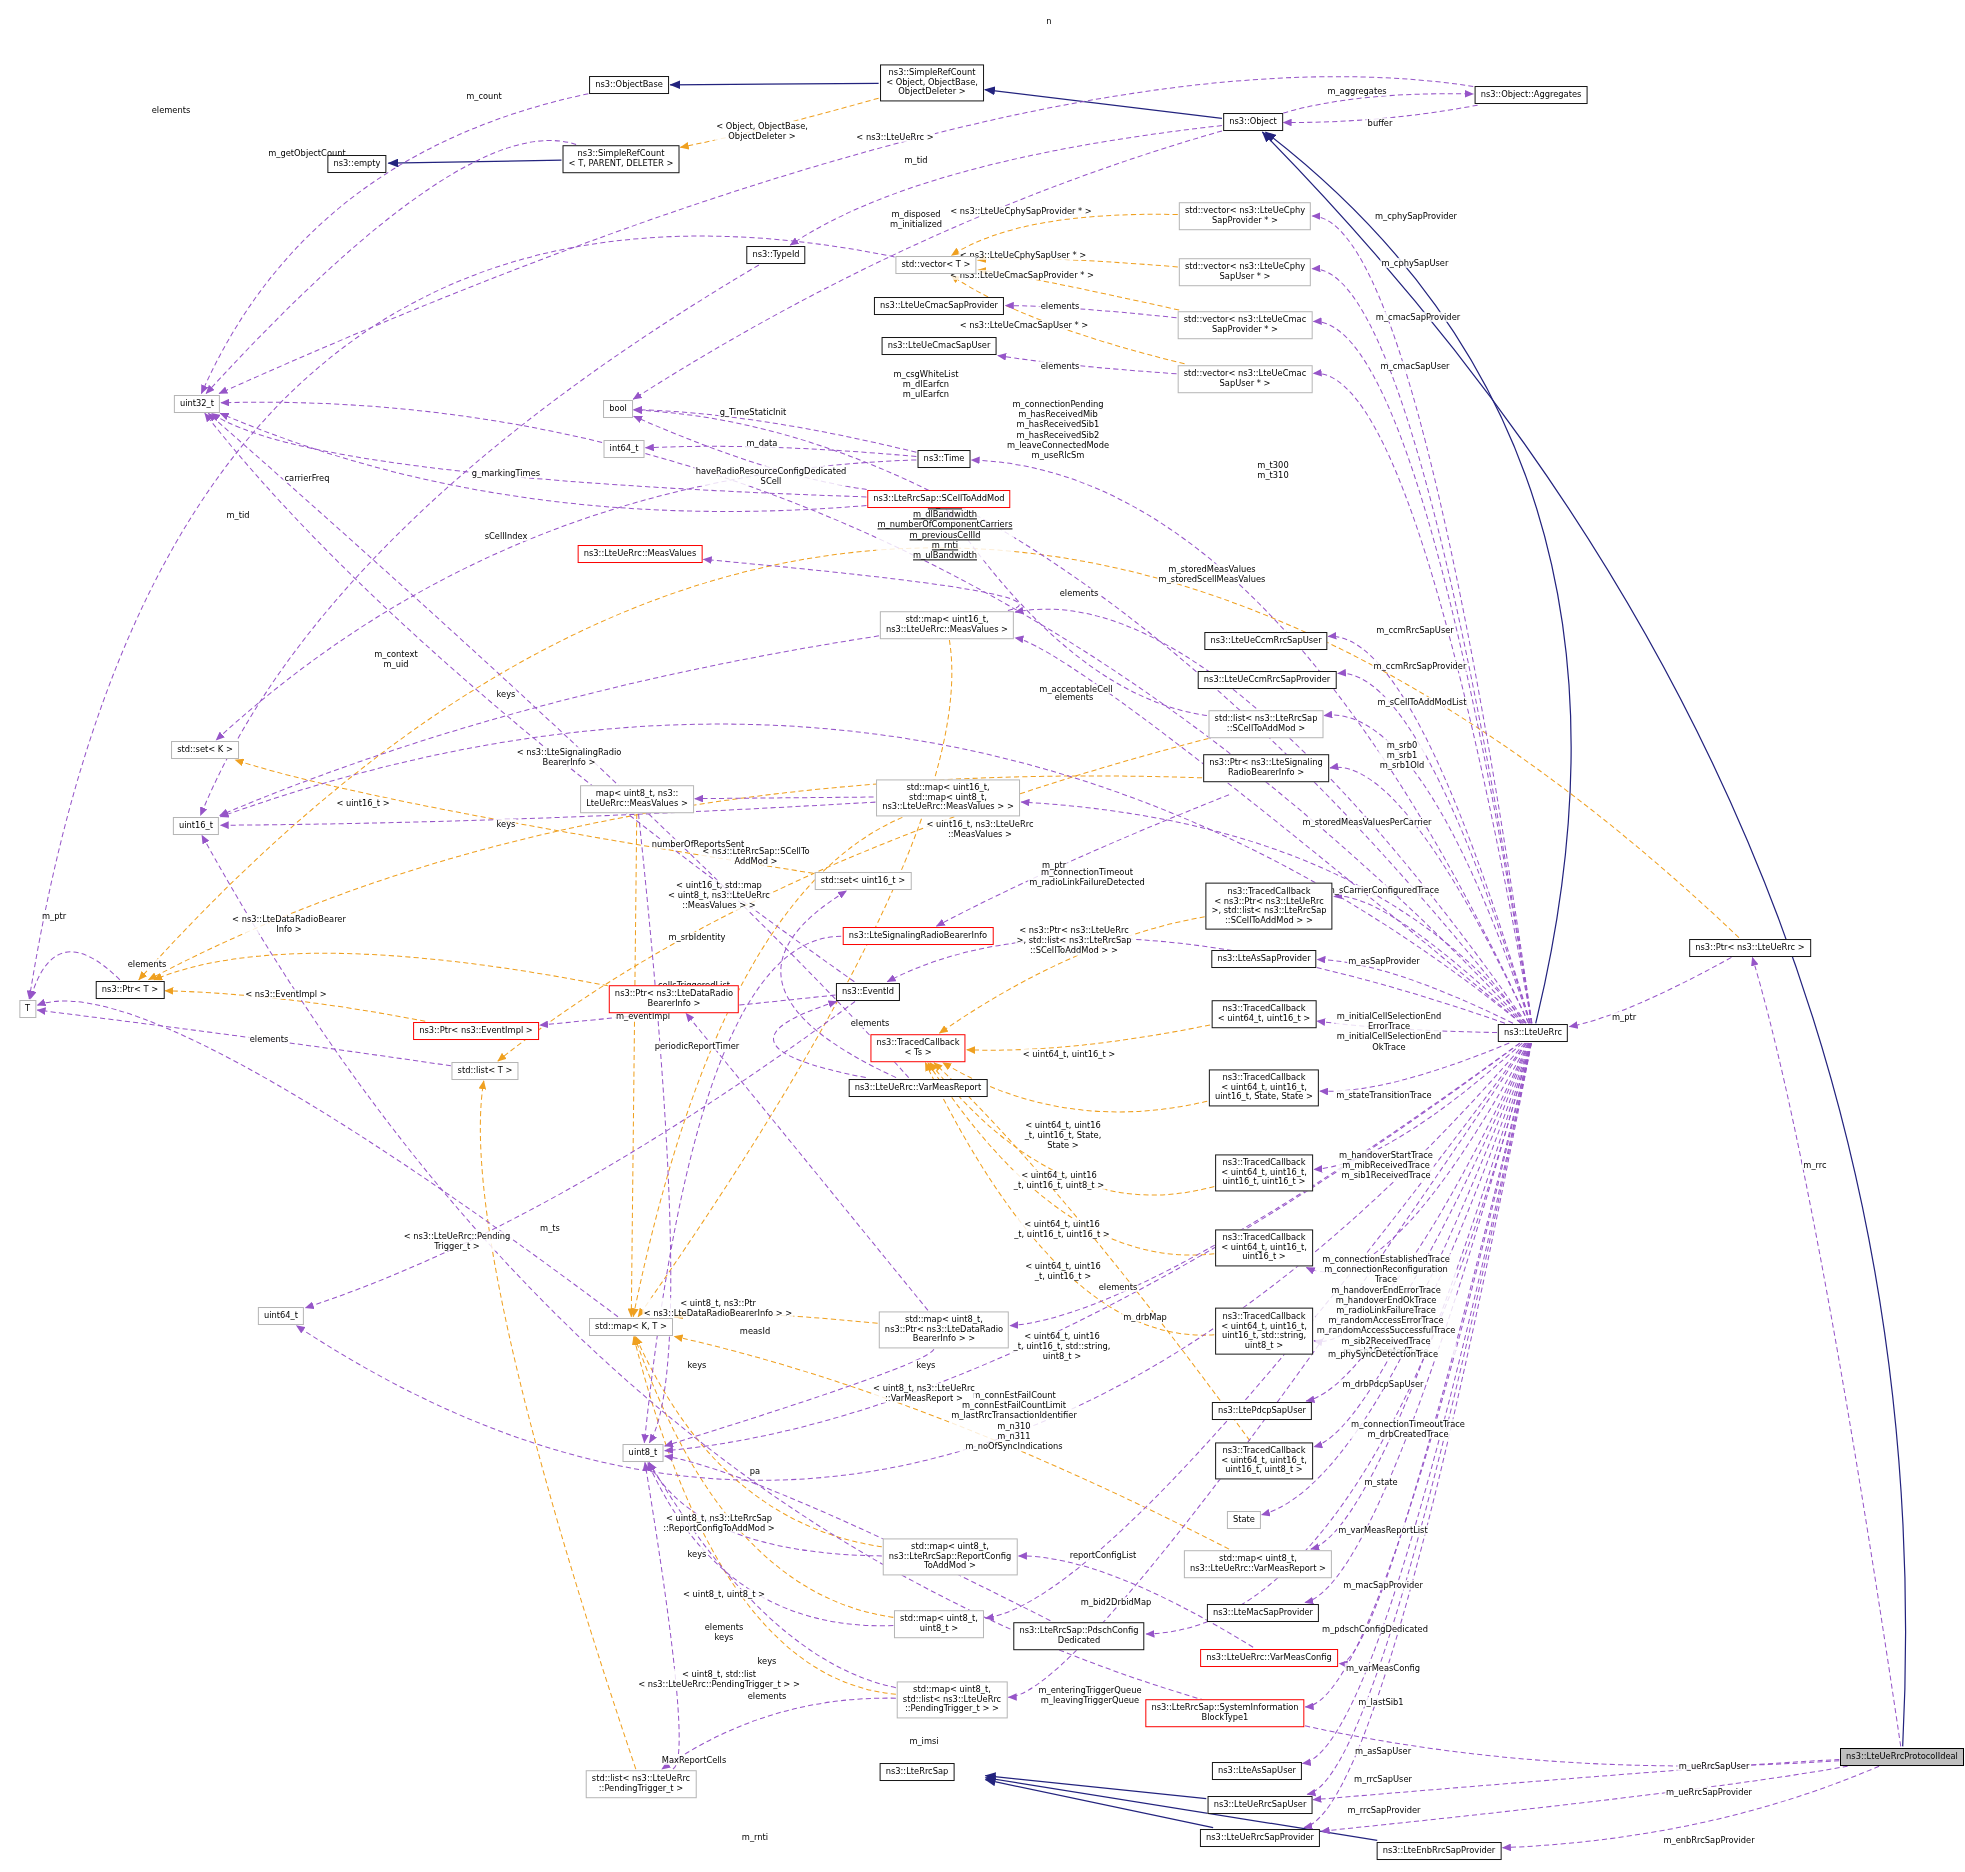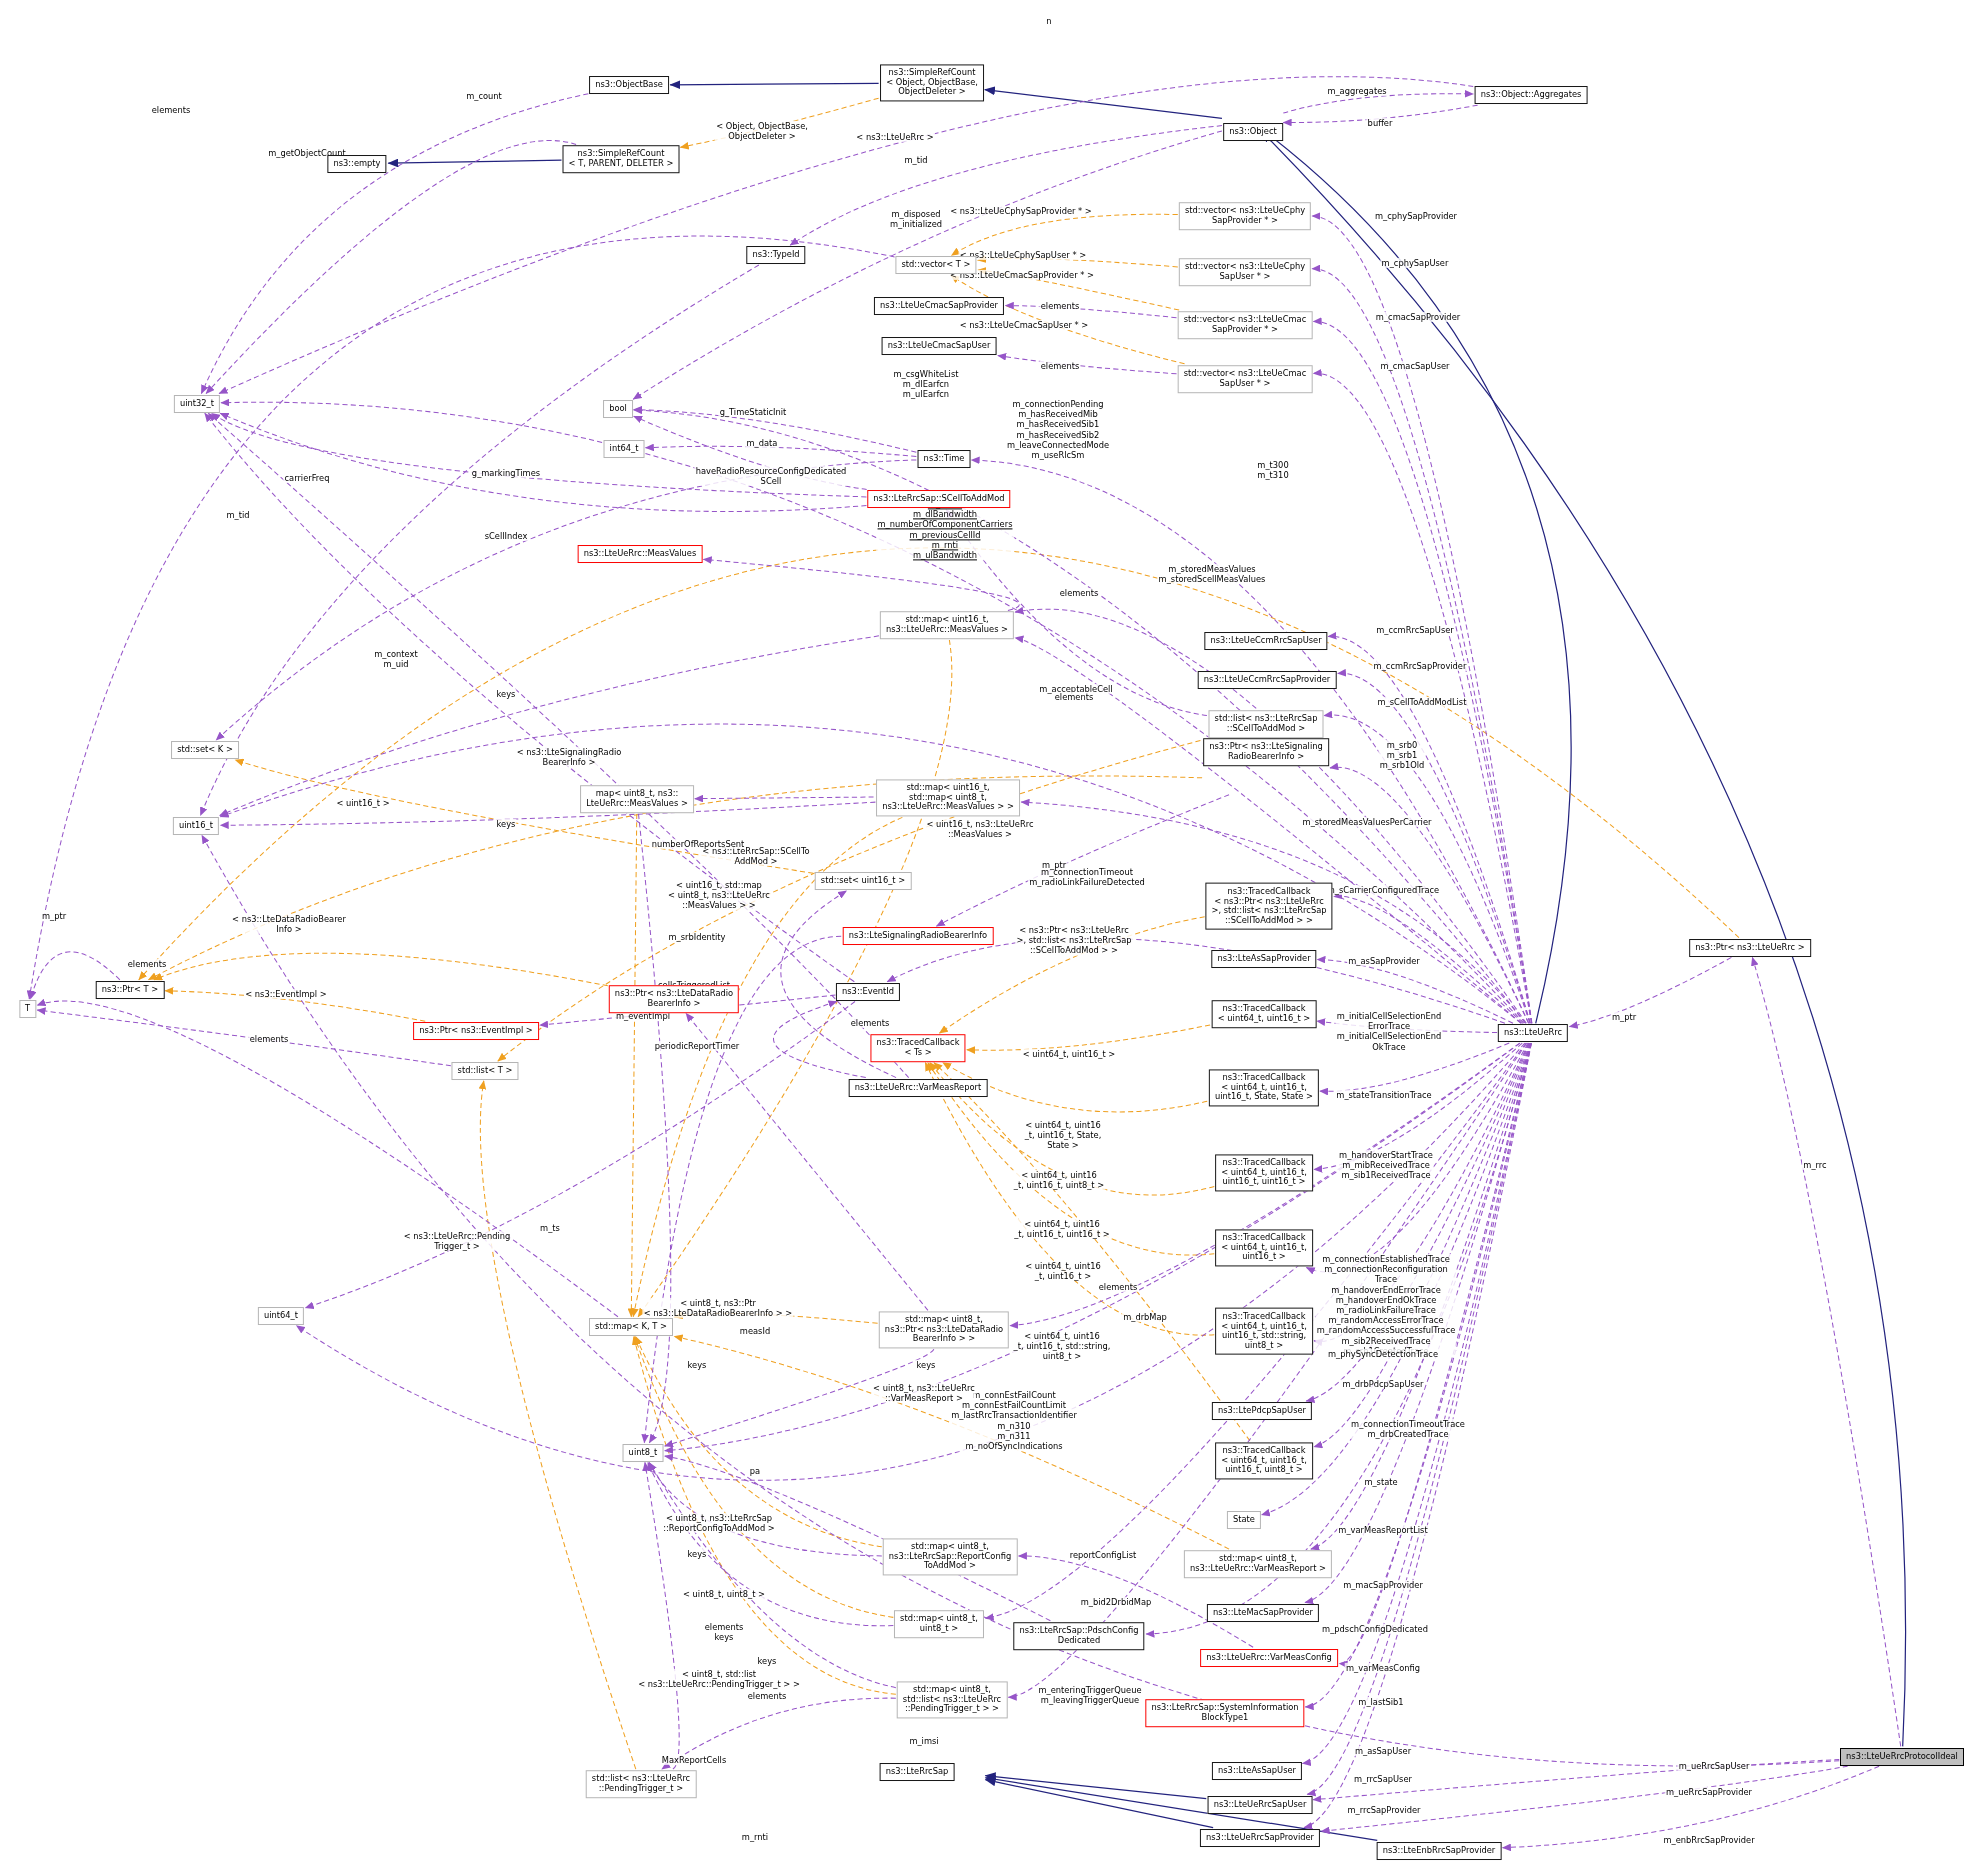--- a/index.html
+++ b/index.html
@@ -160,21 +160,21 @@
       <path d="M 1337.081300813008 1566.5 Q 860 1920 477.5 2045.6785714285713" class="edge use" marker-end="url(#arrow-use)"></path>
       <path d="M 1306.5 1556.3980169971671 Q 1005 1588 844 1603.4214559386974" class="edge use" marker-end="url(#arrow-use)"></path>
     </svg>
 <div class="node ns3" style="left: 629px; top: 85px;">ns3::ObjectBase</div>
     <div class="node ns3" style="left: 357px; top: 164px;">ns3::empty</div>
     <div class="node ns3" style="left: 621px; top: 159px;">ns3::SimpleRefCount
 &lt; T, PARENT, DELETER &gt;</div>
     <div class="node ns3" style="left: 932px; top: 83px;">ns3::SimpleRefCount
 &lt; Object, ObjectBase,
 ObjectDeleter &gt;</div>
-    <div class="node ns3" style="left: 1253px; top: 132px;">ns3::Object</div>
+    <div class="node ns3" style="left: 1253px; top: 122px;">ns3::Object</div>
     <div class="node ns3" style="left: 1531px; top: 95px;">ns3::Object::Aggregates</div>
     <div class="node ns3" style="left: 776px; top: 255px;">ns3::TypeId</div>
     <div class="node std" style="left: 936px; top: 265px;">std::vector&lt; T &gt;</div>
     <div class="node ns3" style="left: 939px; top: 306px;">ns3::LteUeCmacSapProvider</div>
     <div class="node ns3" style="left: 939px; top: 346px;">ns3::LteUeCmacSapUser</div>
     <div class="node std" style="left: 1245px; top: 216px;">std::vector&lt; ns3::LteUeCphy
 SapProvider * &gt;</div>
     <div class="node std" style="left: 1245px; top: 272px;">std::vector&lt; ns3::LteUeCphy
 SapUser * &gt;</div>
     <div class="node std" style="left: 1245px; top: 325px;">std::vector&lt; ns3::LteUeCmac
@@ -186,21 +186,21 @@
     <div class="node ns3" style="left: 944px; top: 459px;">ns3::Time</div>
     <div class="node red" style="left: 939px; top: 499px;">ns3::LteRrcSap::SCellToAddMod</div>
     <div class="node red" style="left: 640px; top: 554px;">ns3::LteUeRrc::MeasValues</div>
     <div class="node std" style="left: 197px; top: 404px;">uint32_t</div>
     <div class="node std" style="left: 947px; top: 625px;">std::map&lt; uint16_t,
 ns3::LteUeRrc::MeasValues &gt;</div>
     <div class="node ns3" style="left: 1266px; top: 641px;">ns3::LteUeCcmRrcSapUser</div>
     <div class="node ns3" style="left: 1267px; top: 680px;">ns3::LteUeCcmRrcSapProvider</div>
     <div class="node std" style="left: 1266px; top: 724px;">std::list&lt; ns3::LteRrcSap
 ::SCellToAddMod &gt;</div>
-    <div class="node ns3" style="left: 1266px; top: 752px;">ns3::Ptr&lt; ns3::LteSignaling
+    <div class="node ns3" style="left: 1266px; top: 768px;">ns3::Ptr&lt; ns3::LteSignaling
 RadioBearerInfo &gt;</div>
     <div class="node std" style="left: 637px; top: 799px;">map&lt; uint8_t, ns3::
 LteUeRrc::MeasValues &gt;</div>
     <div class="node std" style="left: 948px; top: 798px;">std::map&lt; uint16_t,
 std::map&lt; uint8_t,
 ns3::LteUeRrc::MeasValues &gt; &gt;</div>
     <div class="node std" style="left: 205px; top: 750px;">std::set&lt; K &gt;</div>
     <div class="node std" style="left: 196px; top: 826px;">uint16_t</div>
     <div class="node ns3" style="left: 130px; top: 990px;">ns3::Ptr&lt; T &gt;</div>
     <div class="node std" style="left: 27.5px; top: 1009px;">T</div>

